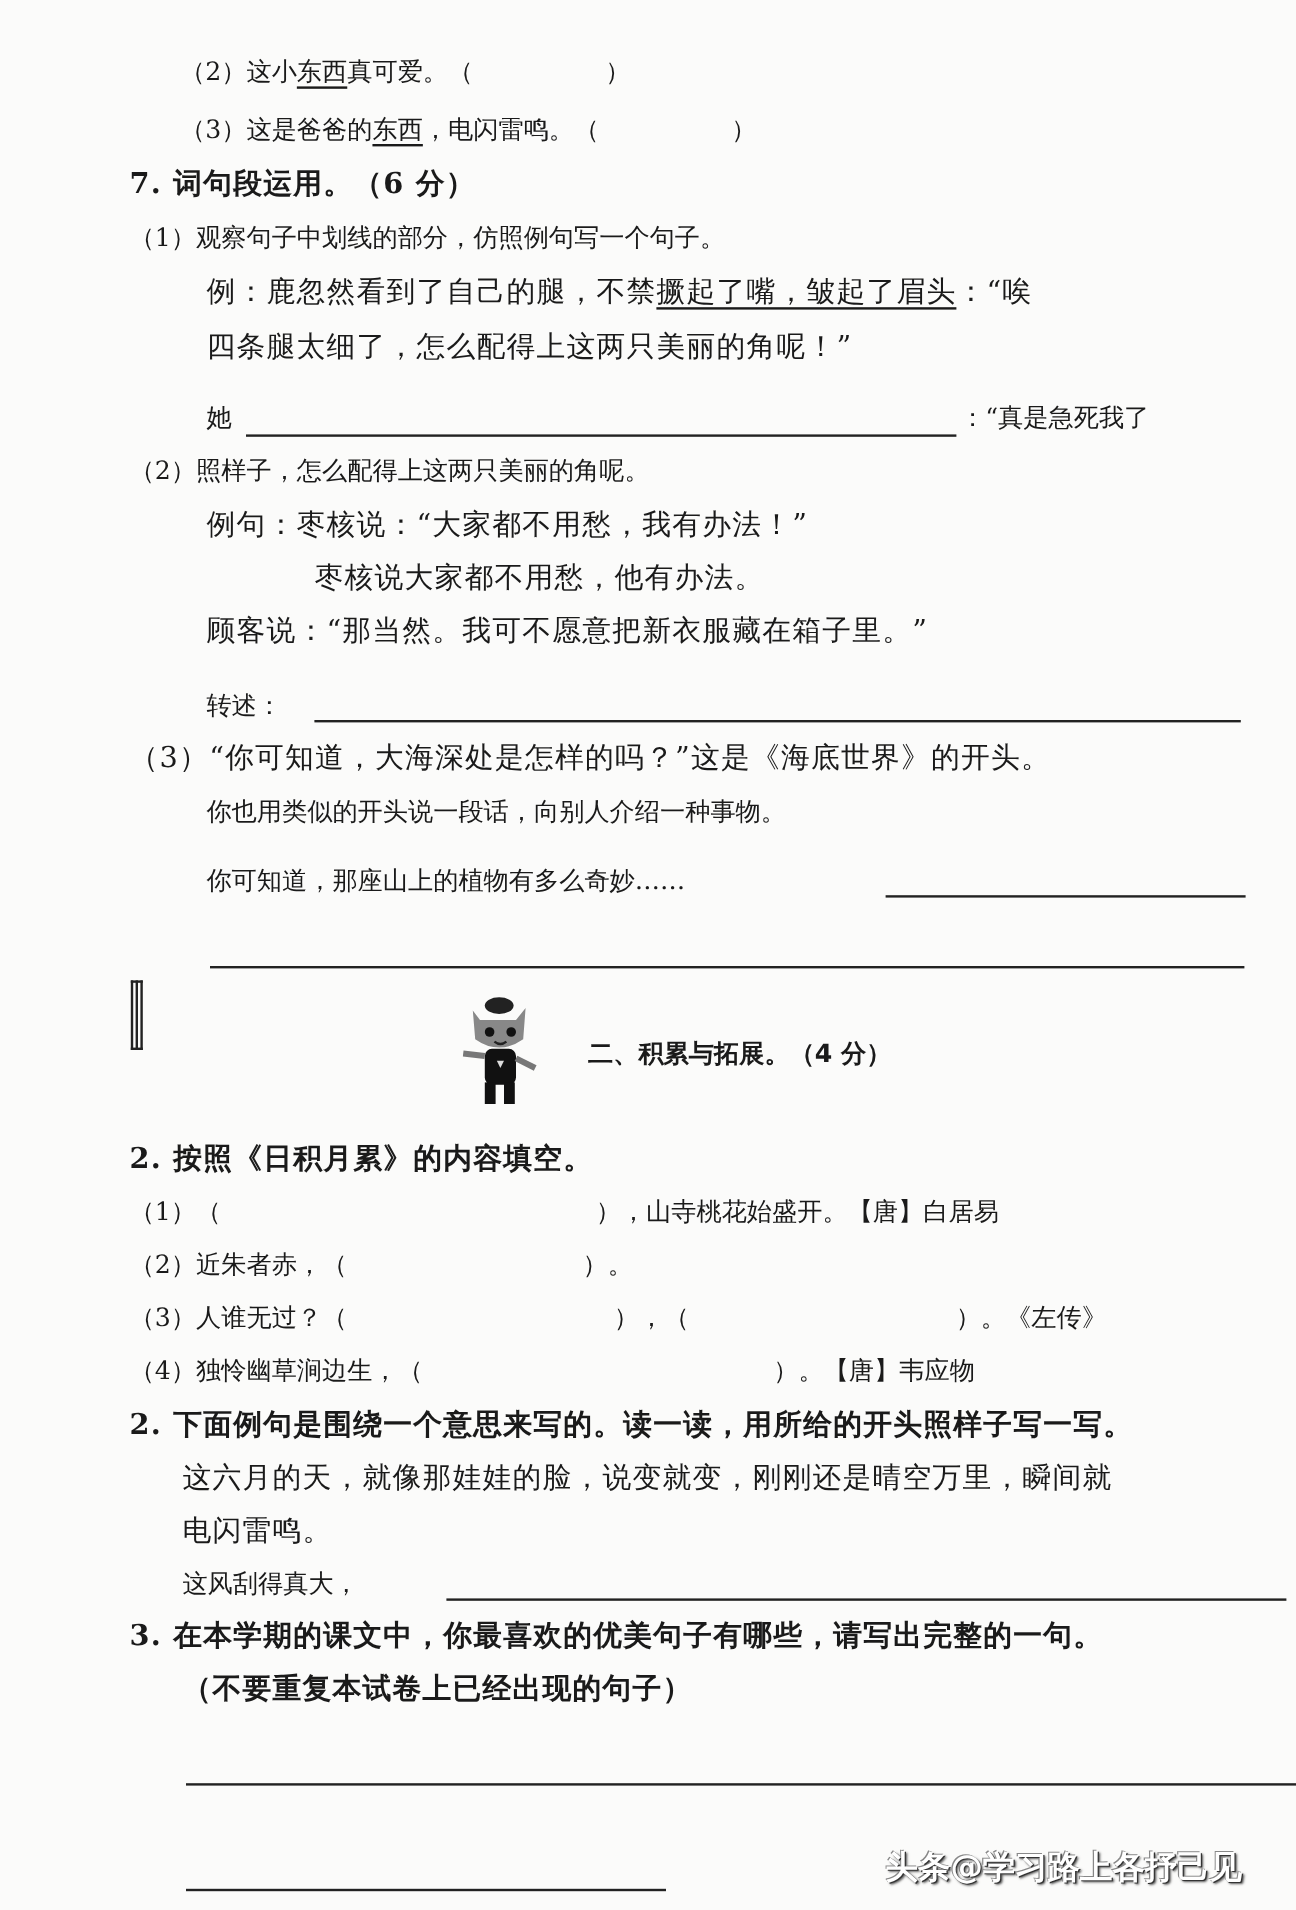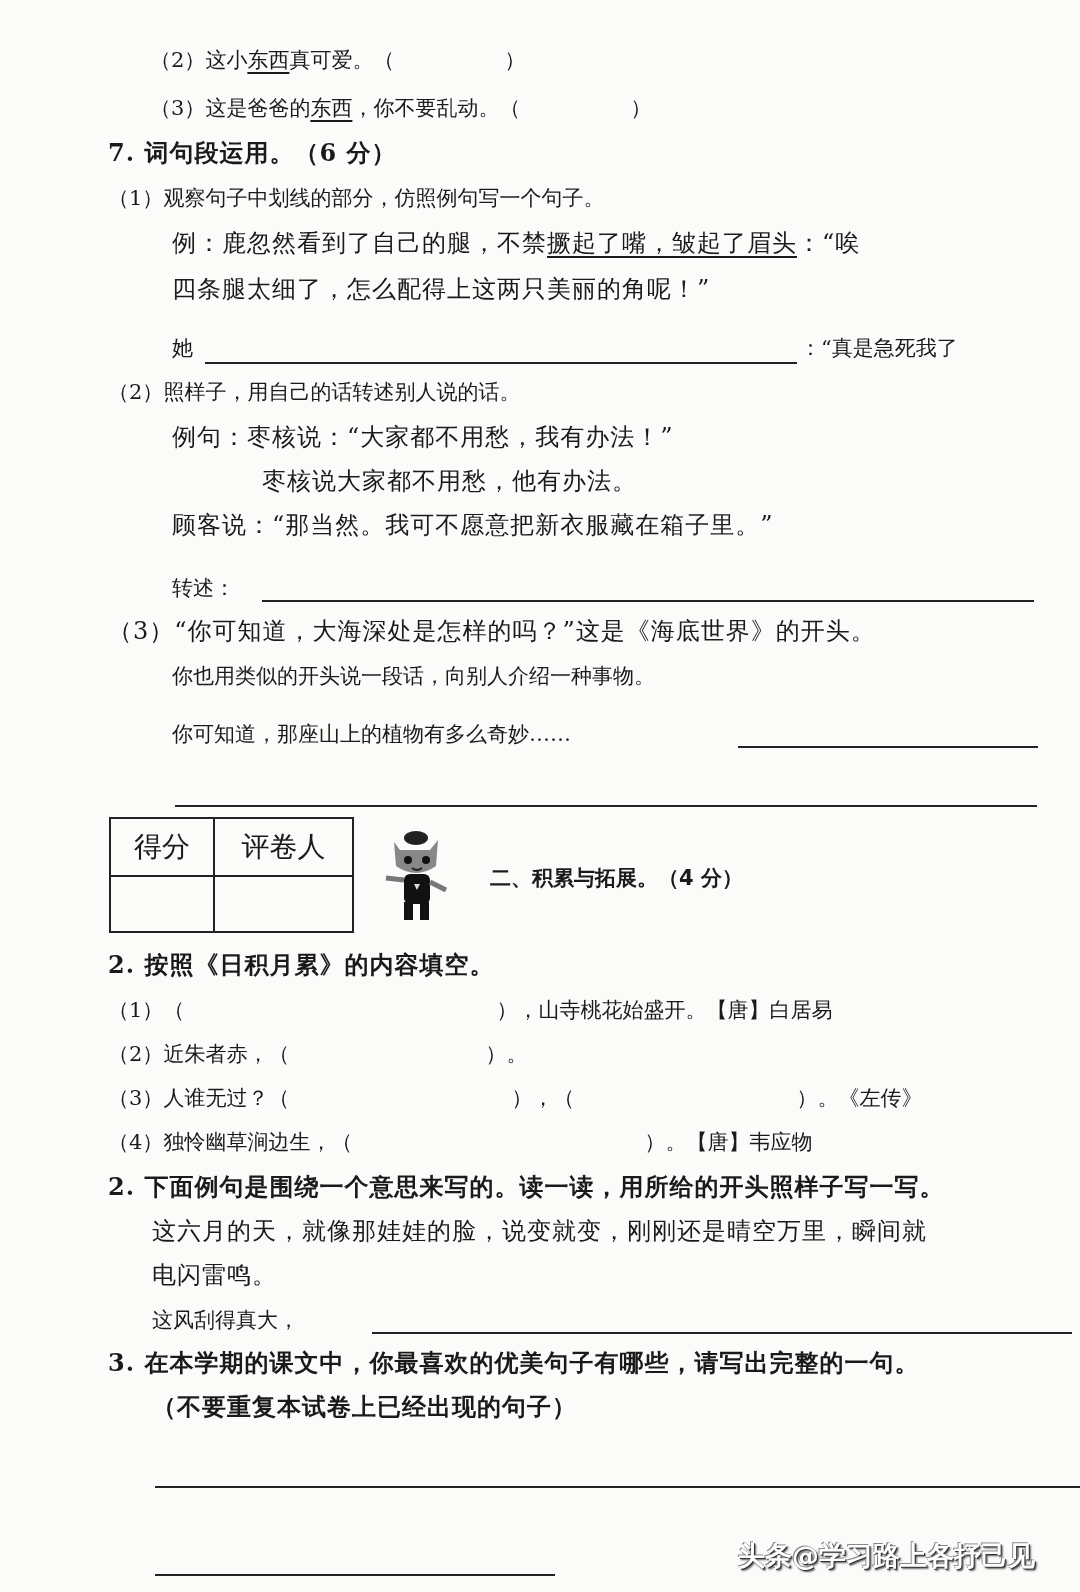--- a/index.html
+++ b/index.html
@@ -23,59 +23,55 @@
     text-shadow: 1px 1px 0 #333, -1px -1px 0 #888, 2px 2px 2px #555;
   }
 </style>
 </head>
 <body>
 
 <div class="abs t" style="left:150px;top:40px;">
   <span>（2）</span><span>这小</span><span class="u">东西</span><span>真可爱。（</span><span class="gap" style="width:110px"></span><span>）</span>
 </div>
 <div class="abs t" style="left:150px;top:88px;">
-  <span>（3）</span><span>这是爸爸的</span><span class="u">东西</span><span>，你不要乱动。（</span><span class="gap" style="width:110px"></span><span>）</span>
+  <span>（3）</span><span>这是爸爸的</span><span class="u">东西</span><span>，电闪雷鸣。（</span><span class="gap" style="width:110px"></span><span>）</span>
 </div>
 
 <div class="abs ts b" style="left:108px;top:134px;">7. 词句段运用。（6 分）</div>
 
 <div class="abs t" style="left:108px;top:178px;">
   <span>（1）</span><span>观察句子中划线的部分，仿照例句写一个句子。</span>
 </div>
 <div class="abs ts" style="left:172px;top:224px;">
   <span>例：鹿忽然看到了自己的腿，不禁</span><span class="u">撅起了嘴，皱起了眉头</span><span>：“唉</span>
 </div>
 <div class="abs ts" style="left:172px;top:270px;">四条腿太细了，怎么配得上这两只美丽的角呢！”</div>
 <div class="abs t" style="left:172px;top:328px;">她</div>
 <div class="line" style="left:205px;top:362px;width:592px;"></div>
 <div class="abs t" style="left:800px;top:328px;">：“真是急死我了</div>
 
 <div class="abs t" style="left:108px;top:372px;">
-  <span>（2）</span><span>照样子，用自己的话转述别人说的话。</span>
+  <span>（2）</span><span>照样子，怎么配得上这两只美丽的角呢。</span>
 </div>
 <div class="abs ts" style="left:172px;top:418px;">例句：枣核说：“大家都不用愁，我有办法！”</div>
 <div class="abs ts" style="left:262px;top:462px;">枣核说大家都不用愁，他有办法。</div>
 <div class="abs ts" style="left:172px;top:506px;">顾客说：“那当然。我可不愿意把新衣服藏在箱子里。”</div>
 <div class="abs t" style="left:172px;top:568px;">转述：</div>
 <div class="line" style="left:262px;top:600px;width:772px;"></div>
 
 <div class="abs ts" style="left:108px;top:612px;">
   <span>（3）</span><span>“你可知道，大海深处是怎样的吗？”这是《海底世界》的开头。</span>
 </div>
 <div class="abs t" style="left:172px;top:656px;">你也用类似的开头说一段话，向别人介绍一种事物。</div>
 <div class="abs t" style="left:172px;top:714px;">你可知道，那座山上的植物有多么奇妙……</div>
 <div class="line" style="left:738px;top:746px;width:300px;"></div>
 <div class="line" style="left:175px;top:805px;width:862px;"></div>
 
 <table class="score">
   <tbody>
-      <tr style="height:58px;">
-    <td style="width:100px;">得分</td>
-    <td style="width:135px;">评卷人</td>
-  </tr>
   <tr style="height:56px;">
     <td></td>
     <td></td>
   </tr>
 </tbody>
   </table>
 
 <svg class="mascot" viewBox="0 0 70 95">
   <ellipse cx="36" cy="10" rx="12" ry="7" fill="#222"></ellipse>
   <path d="M14 14 L20 22 L50 22 L58 12 L56 38 Q36 52 16 38 Z" fill="#888"></path>

